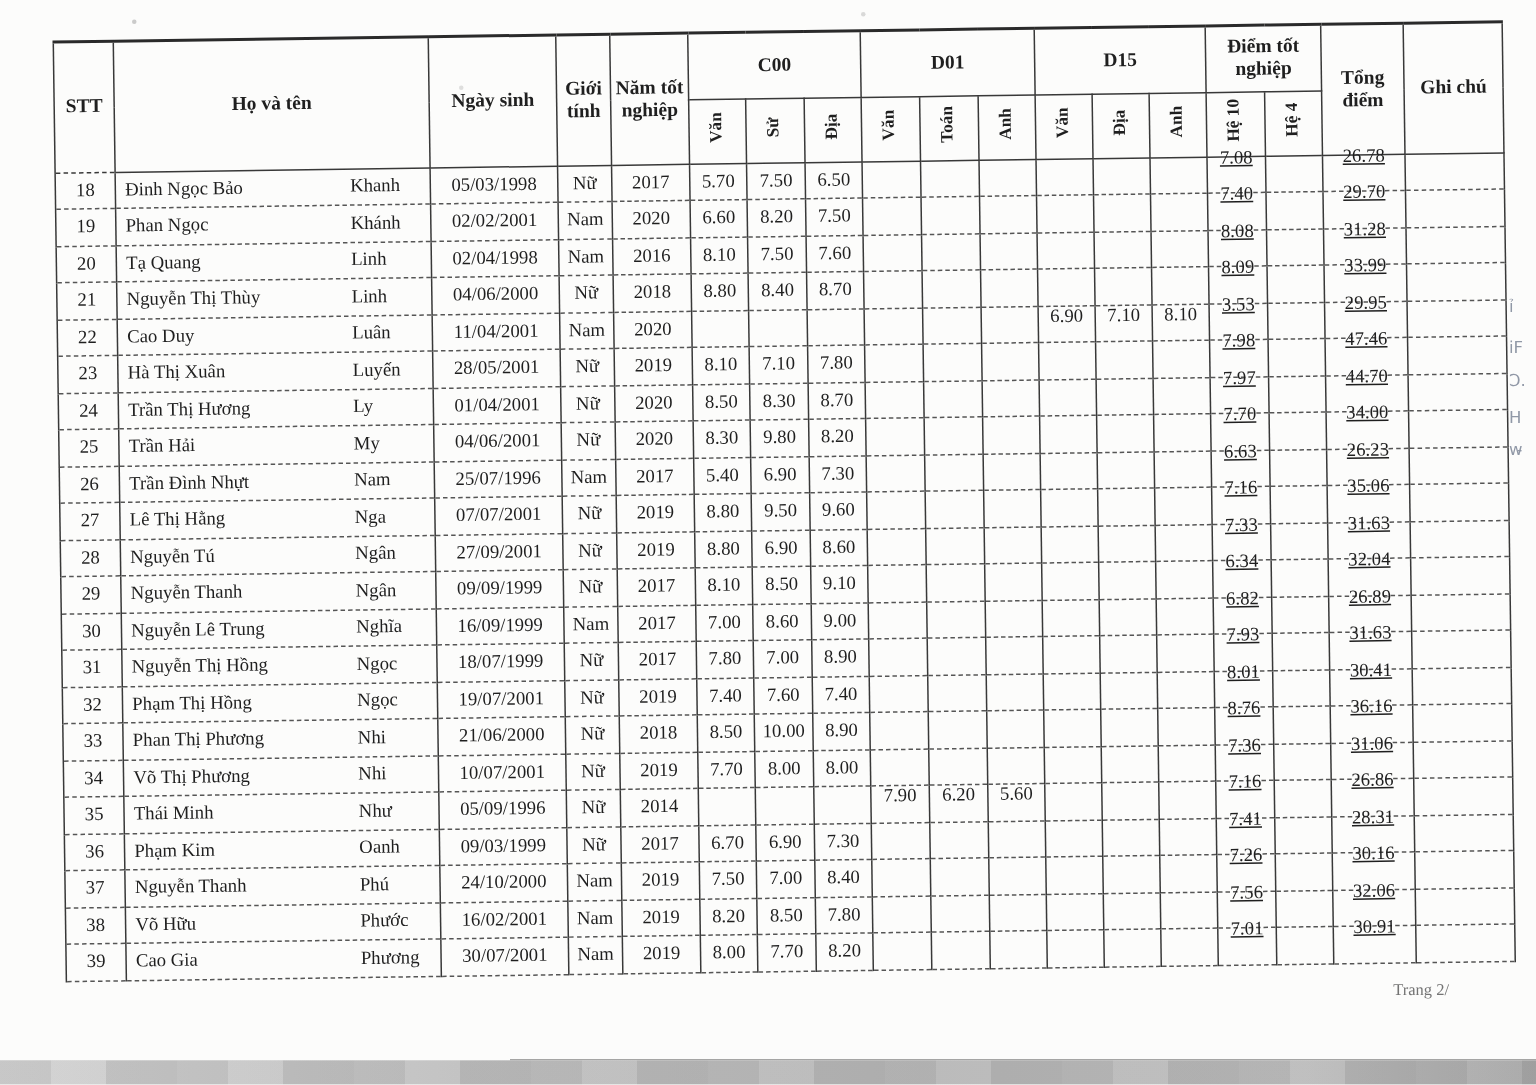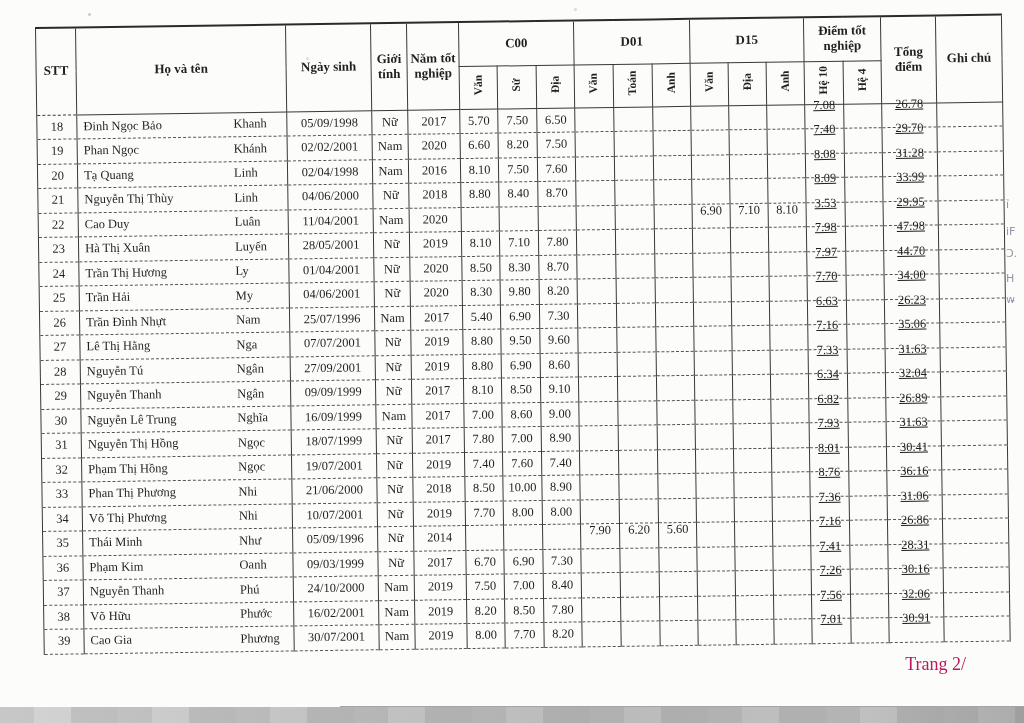--- a/index.html
+++ b/index.html
@@ -35,21 +35,21 @@
     border:1px solid #383838;border-top:none;border-bottom:1px dashed #555;
     font-size:12.5px;text-align:center;vertical-align:middle;
     white-space:nowrap;
   }
   td.name{text-align:left;position:relative;}
   td.name .main{padding-left:6px;}
   td.name .given{position:absolute;left:156px;top:50%;transform:translateY(-50%);text-align:right;}
   .raise{display:inline-block;transform:translateY(-11px);text-decoration:underline;}
   .raise-sm{display:inline-block;transform:translateY(-5px);}
   .footer-page{
-    position:absolute;top:654px;right:58px;font-size:18px;color:#be185d;
+    position:absolute;top:654px;right:58px;font-size:11px;color:#737373;
   }
   .margin-mark{
     position:absolute;left:1006px;width:24px;font-size:11px;
     color:#7e8798;opacity:.85;font-family:"DejaVu Sans",sans-serif;
   }
   .speck{position:absolute;width:3px;height:3px;border-radius:50%;background:#999;opacity:.5;}
   .scan-band{
     position:absolute;left:0;top:707px;width:1024px;height:16px;
     background:
       repeating-linear-gradient(90deg,rgba(120,120,120,.18) 0 34px,rgba(170,170,170,.10) 34px 71px,rgba(110,110,110,.20) 71px 118px),
@@ -110,21 +110,21 @@
         <th class="vert"><span>Địa</span></th>
         <th class="vert"><span>Anh</span></th>
         <th class="vert"><span>Hệ 10</span></th>
         <th class="vert"><span>Hệ 4</span></th>
       </tr>
     </thead>
     <tbody>
         <tr>
           <td>18</td>
           <td class="name"><span class="main">Đinh Ngọc Bảo</span><span class="given">Khanh</span></td>
-          <td>05/09/1998</td>
+          <td>05/03/1998</td>
           <td>Nữ</td>
           <td>2017</td>
           <td><span>5.70</span></td>
           <td><span>7.50</span></td>
           <td><span>6.50</span></td>
           <td></td>
           <td></td>
           <td></td>
           <td></td>
           <td></td>
@@ -224,21 +224,21 @@
           <td><span>7.10</span></td>
           <td><span>7.80</span></td>
           <td></td>
           <td></td>
           <td></td>
           <td></td>
           <td></td>
           <td></td>
           <td><span class="raise">7.98</span></td>
           <td></td>
-          <td><span class="raise">47.98</span></td>
+          <td><span class="raise">47.46</span></td>
           <td></td>
         </tr>
         <tr>
           <td>24</td>
           <td class="name"><span class="main">Trần Thị Hương</span><span class="given">Ly</span></td>
           <td>01/04/2001</td>
           <td>Nữ</td>
           <td>2020</td>
           <td><span>8.50</span></td>
           <td><span>8.30</span></td>

